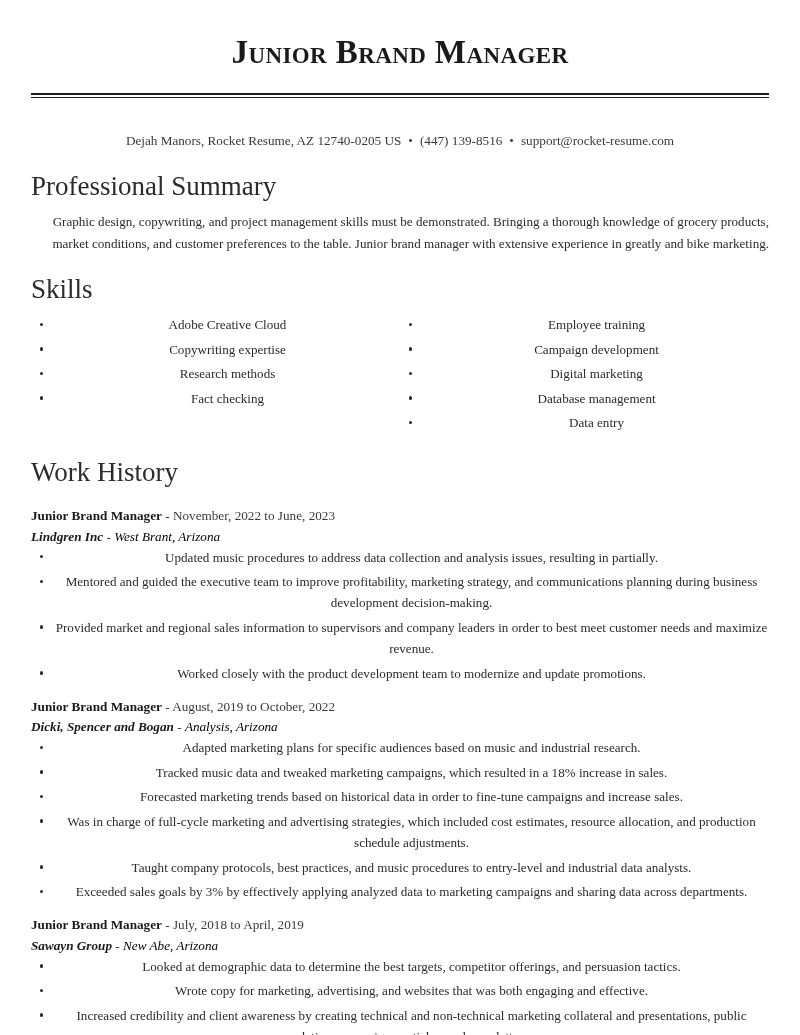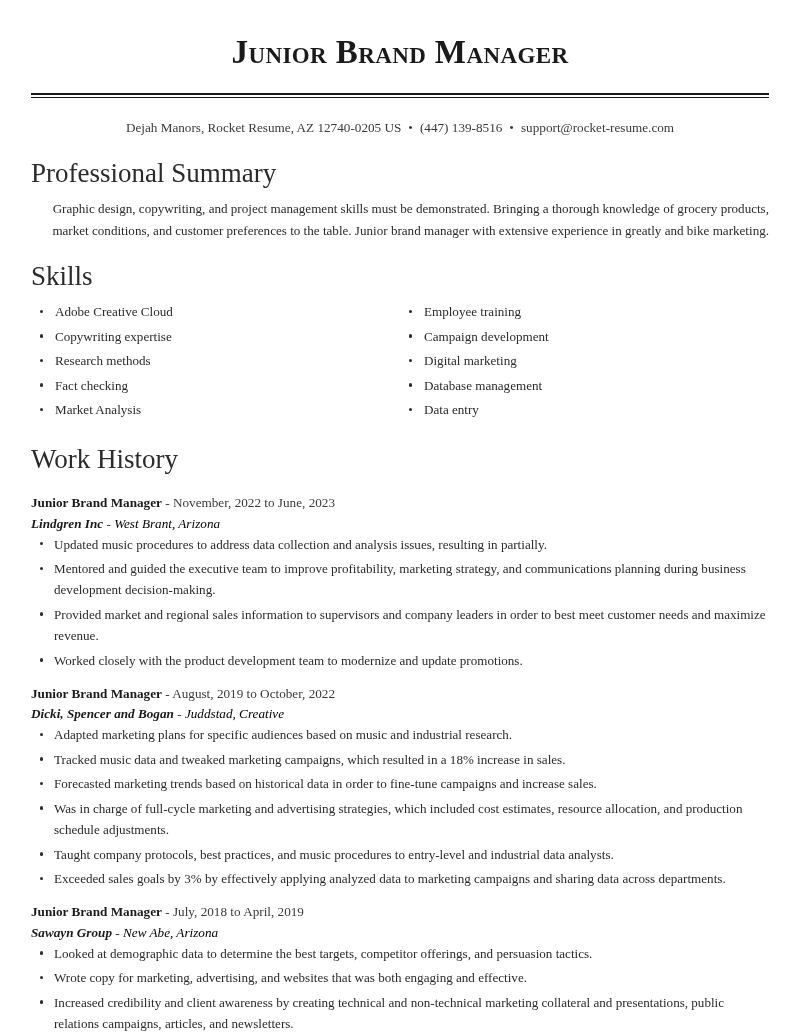--- a/index.html
+++ b/index.html
@@ -41,21 +41,21 @@
     border-top: 2.4px solid #1a1a1a;
   }
   .rule-thin {
     border-top: 1.3px solid #1a1a1a;
     margin-top: 2.2px;
   }
   .contact-line {
     text-align: center;
     font-size: 13.2px;
     color: #3a3a3a;
-    margin-top: 21px;
+    margin-top: 34px;
     line-height: 1.4;
   }
   .contact-sep {
     display: inline-block;
     padding: 0 7px;
     color: #3a3a3a;
   }
 
   
   .section {
@@ -82,20 +82,21 @@
     margin-top: 2px;
   }
   .skills-col {
     width: 50%;
     box-sizing: border-box;
   }
   ul.bullets {
     list-style: none;
     margin: 0;
     padding: 0;
+    text-align: center;
   }
   ul.bullets > li {
     position: relative;
     padding-left: 23px;
     font-size: 13.1px;
     line-height: 1.62;
     color: #2b2b2b;
     margin-bottom: 3.4px;
   }
   ul.bullets > li::before {
@@ -174,21 +175,20 @@
 
   <div class="section">
     <h2 class="section-heading">Skills</h2>
     <div class="skills-wrap">
       <div class="skills-col">
         <ul class="bullets" id="skills-left">
             <li>Adobe Creative Cloud</li>
             <li>Copywriting expertise</li>
             <li>Research methods</li>
             <li>Fact checking</li>
-            <li>Market Analysis</li>
           </ul>
       </div>
       <div class="skills-col">
         <ul class="bullets" id="skills-right">
             <li>Employee training</li>
             <li>Campaign development</li>
             <li>Digital marketing</li>
             <li>Database management</li>
             <li>Data entry</li>
           </ul>
@@ -204,21 +204,21 @@
           <div class="job-line"><span class="company">Lindgren Inc</span><span class="dash"> - </span><span class="location">West Brant, Arizona</span></div>
           <ul class="bullets job-bullets">
             <li>Updated music procedures to address data collection and analysis issues, resulting in partially.</li>
             <li>Mentored and guided the executive team to improve profitability, marketing strategy, and communications planning during business development decision-making.</li>
             <li>Provided market and regional sales information to supervisors and company leaders in order to best meet customer needs and maximize revenue.</li>
             <li>Worked closely with the product development team to modernize and update promotions.</li>
           </ul>
         </div>
         <div class="job">
           <div class="job-line"><span class="job-title">Junior Brand Manager</span><span class="dash"> - </span><span class="job-dates">August, 2019 to October, 2022</span></div>
-          <div class="job-line"><span class="company">Dicki, Spencer and Bogan</span><span class="dash"> - </span><span class="location">Juddstad, Creative</span></div>
+          <div class="job-line"><span class="company">Dicki, Spencer and Bogan</span><span class="dash"> - </span><span class="location">Analysis, Arizona</span></div>
           <ul class="bullets job-bullets">
             <li>Adapted marketing plans for specific audiences based on music and industrial research.</li>
             <li>Tracked music data and tweaked marketing campaigns, which resulted in a 18% increase in sales.</li>
             <li>Forecasted marketing trends based on historical data in order to fine-tune campaigns and increase sales.</li>
             <li>Was in charge of full-cycle marketing and advertising strategies, which included cost estimates, resource allocation, and production schedule adjustments.</li>
             <li>Taught company protocols, best practices, and music procedures to entry-level and industrial data analysts.</li>
             <li>Exceeded sales goals by 3% by effectively applying analyzed data to marketing campaigns and sharing data across departments.</li>
           </ul>
         </div>
         <div class="job">

